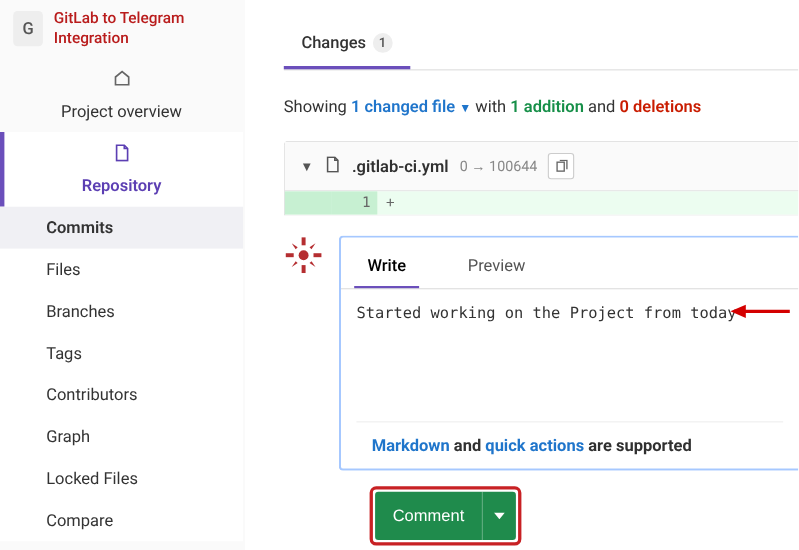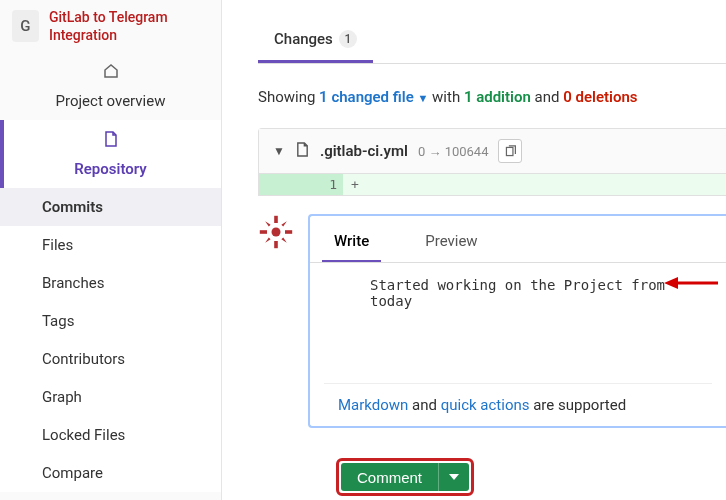--- a/index.html
+++ b/index.html
@@ -51,28 +51,28 @@
   
   .comment-area { display: flex; gap: 14px; margin-top: 18px; }
   .avatar { width: 36px; height: 36px; flex-shrink: 0; }
   .avatar svg { width: 36px; height: 36px; }
   
   .comment-box { flex: 1; border: 2px solid #a6c8ff; border-right: none; border-radius: 4px 0 0 4px; background: #fff; position: relative; }
   .editor-tabs { display: flex; border-bottom: 1px solid #ddd; padding: 0 12px; padding-top: 6px; gap: 32px; }
   .editor-tab { padding: 10px 12px; font-size: 15px; color: #555; cursor: pointer; }
   .editor-tab.active { border-bottom: 2px solid #6b4fbb; color: #000; font-weight: 500; }
   
-  .textarea { padding: 14px 14px 8px 14px; min-height: 120px; font-family: monospace; font-size: 14px; color: #333; outline: none; margin-left: 46px; }
-  
-  .hint-line { border-top: 1px solid #eee; padding: 12px 14px; font-size: 15px; margin: 0 14px; }
+  .textarea { padding: 14px 14px 8px 14px; min-height: 120px; font-family: monospace; font-size: 14px; color: #333; outline: none; }
+  
+  .hint-line { border-top: 1px solid #eee; padding: 12px 14px; font-size: 15px; margin: 0 14px; font-weight: bold; }
   .hint-line a { color: #1f75cb; text-decoration: none; }
   
   .comment-btn-wrap { position: absolute; left: 336px; bottom: 4px; }
   .comment-btn-outline { border: 3px solid #c82124; border-radius: 6px; padding: 2px; display: inline-block; }
-  .comment-btn { background: #1f8b4c; color: #fff; border: none; border-radius: 3px; padding: 0; display: flex; align-items: center; cursor: pointer; font-size: 15px; height: 28px; }
+  .comment-btn { background: #1f8b4c; color: #fff; border: none; border-radius: 3px; padding: 0; display: flex; align-items: center; cursor: pointer; font-size: 15px; height: 44px; }
   .comment-btn .lbl { padding: 0 16px; }
   .comment-btn .drop { border-left: 1px solid rgba(255,255,255,0.3); padding: 0 10px; height: 100%; display: flex; align-items: center; }
   
   .red-arrow { position: absolute; right: 6px; top: 274px; pointer-events: none; }
 </style>
 </head>
 <body>
 
 <div class="sidebar">
   <div class="project-header">

